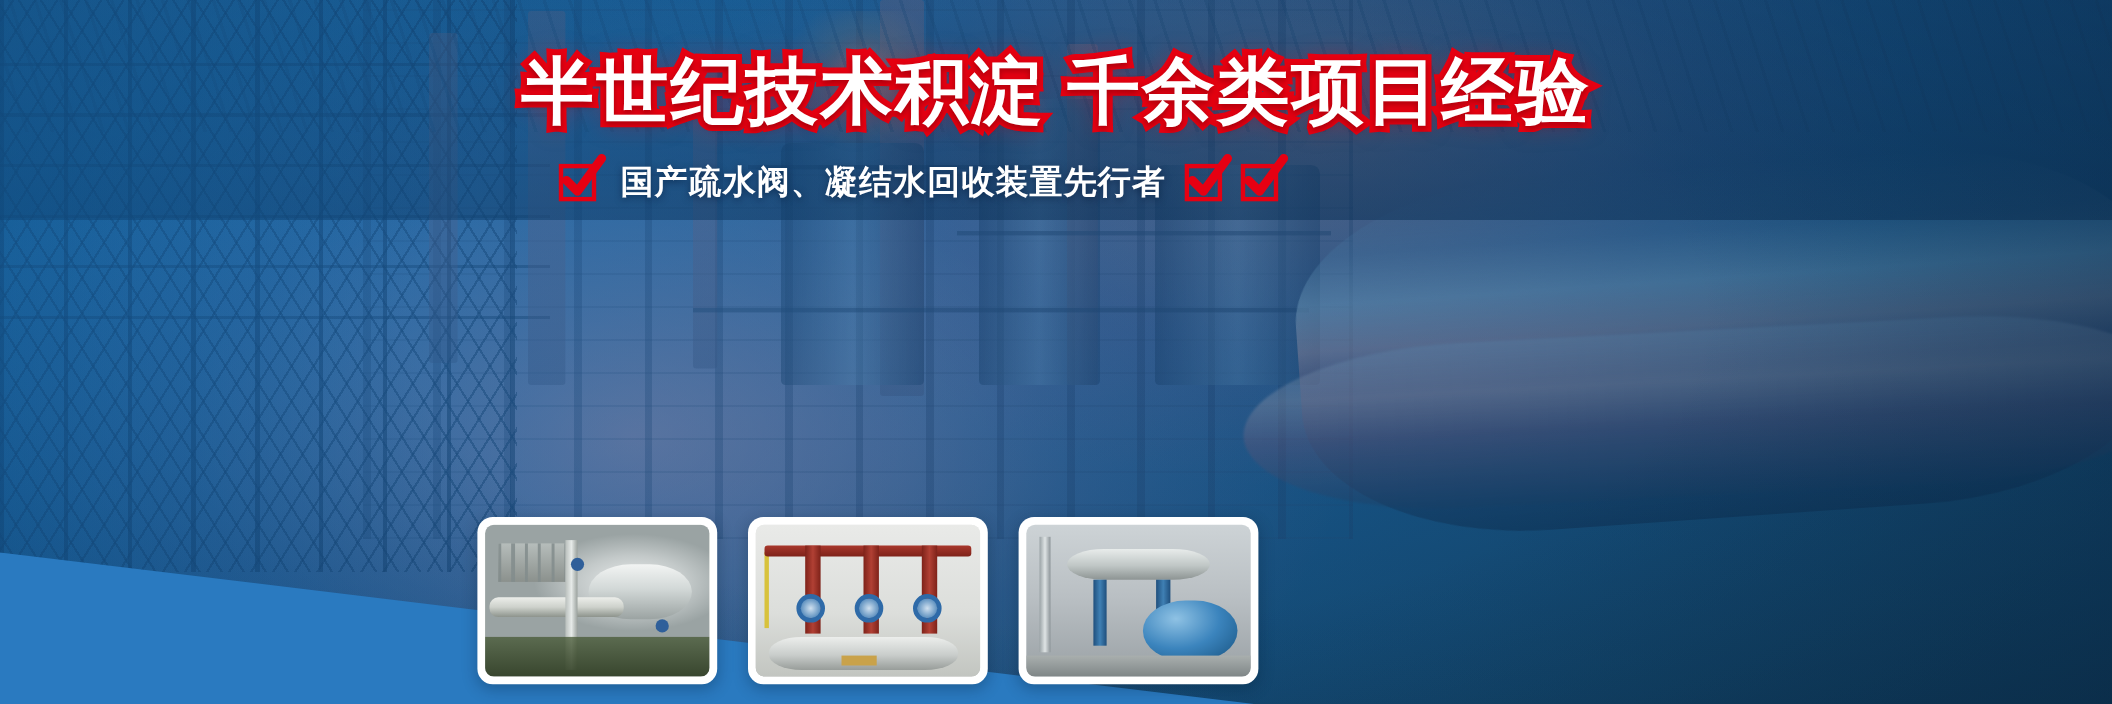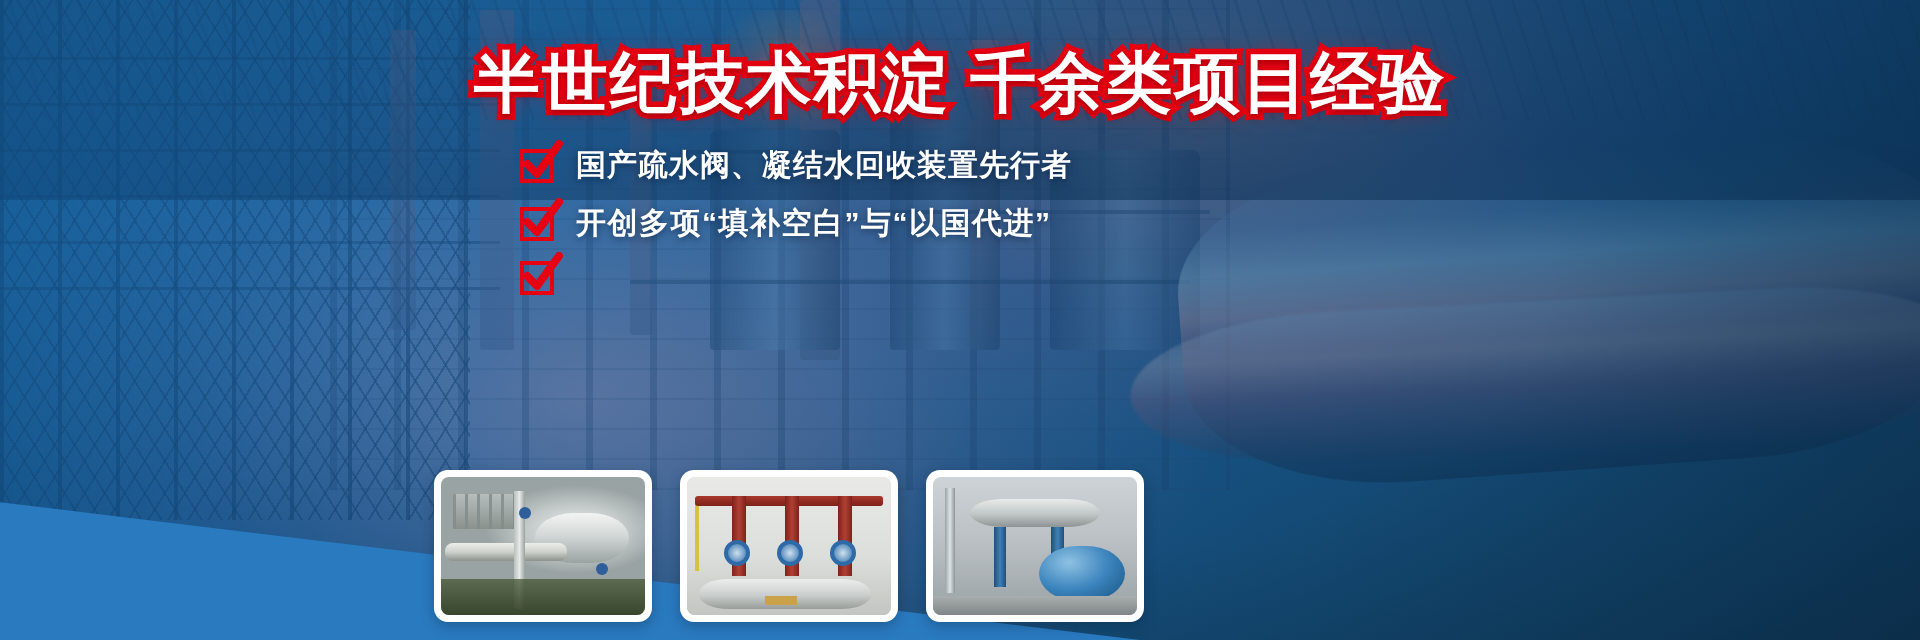--- a/index.html
+++ b/index.html
@@ -141,22 +141,22 @@
     color:#ffffff;
     -webkit-text-stroke:11px #e60012;
     paint-order:stroke fill;
     text-shadow:0 0 22px rgba(230,0,18,0.55), 0 3px 6px rgba(0,0,0,0.35);
     white-space:nowrap;
   }
 
   
   .bullets {
     position:absolute;
-    left:520px; top:145px;
-    display:flex; flex-direction:column; gap:17px;
+    left:508px; top:145px;
+    display:flex; gap:17px;
   }
   .bullet-row {
     display:flex; align-items:center; gap:22px;
   }
   .check-box {
     width:34px; height:34px;
     border:4px solid #e60012;
     position:relative;
     flex:0 0 auto;
   }
@@ -344,21 +344,20 @@
       </span>
       <span class="bullet-text">国产疏水阀、凝结水回收装置先行者</span>
     </div>
 
     <div class="bullet-row indent">
       <span class="check-box">
         <svg width="44" height="44" viewBox="0 0 44 44" aria-hidden="true">
           <path d="M6 24 L16 34 L38 4" fill="none" stroke="#e60012" stroke-width="8" stroke-linecap="round" stroke-linejoin="round"></path>
         </svg>
       </span>
-      <span class="bullet-text">开创多项“填补空白”与“以国代进”</span>
     </div>
 
     <div class="bullet-row indent">
       <span class="check-box">
         <svg width="44" height="44" viewBox="0 0 44 44" aria-hidden="true">
           <path d="M6 24 L16 34 L38 4" fill="none" stroke="#e60012" stroke-width="8" stroke-linecap="round" stroke-linejoin="round"></path>
         </svg>
       </span>
     </div>
 

